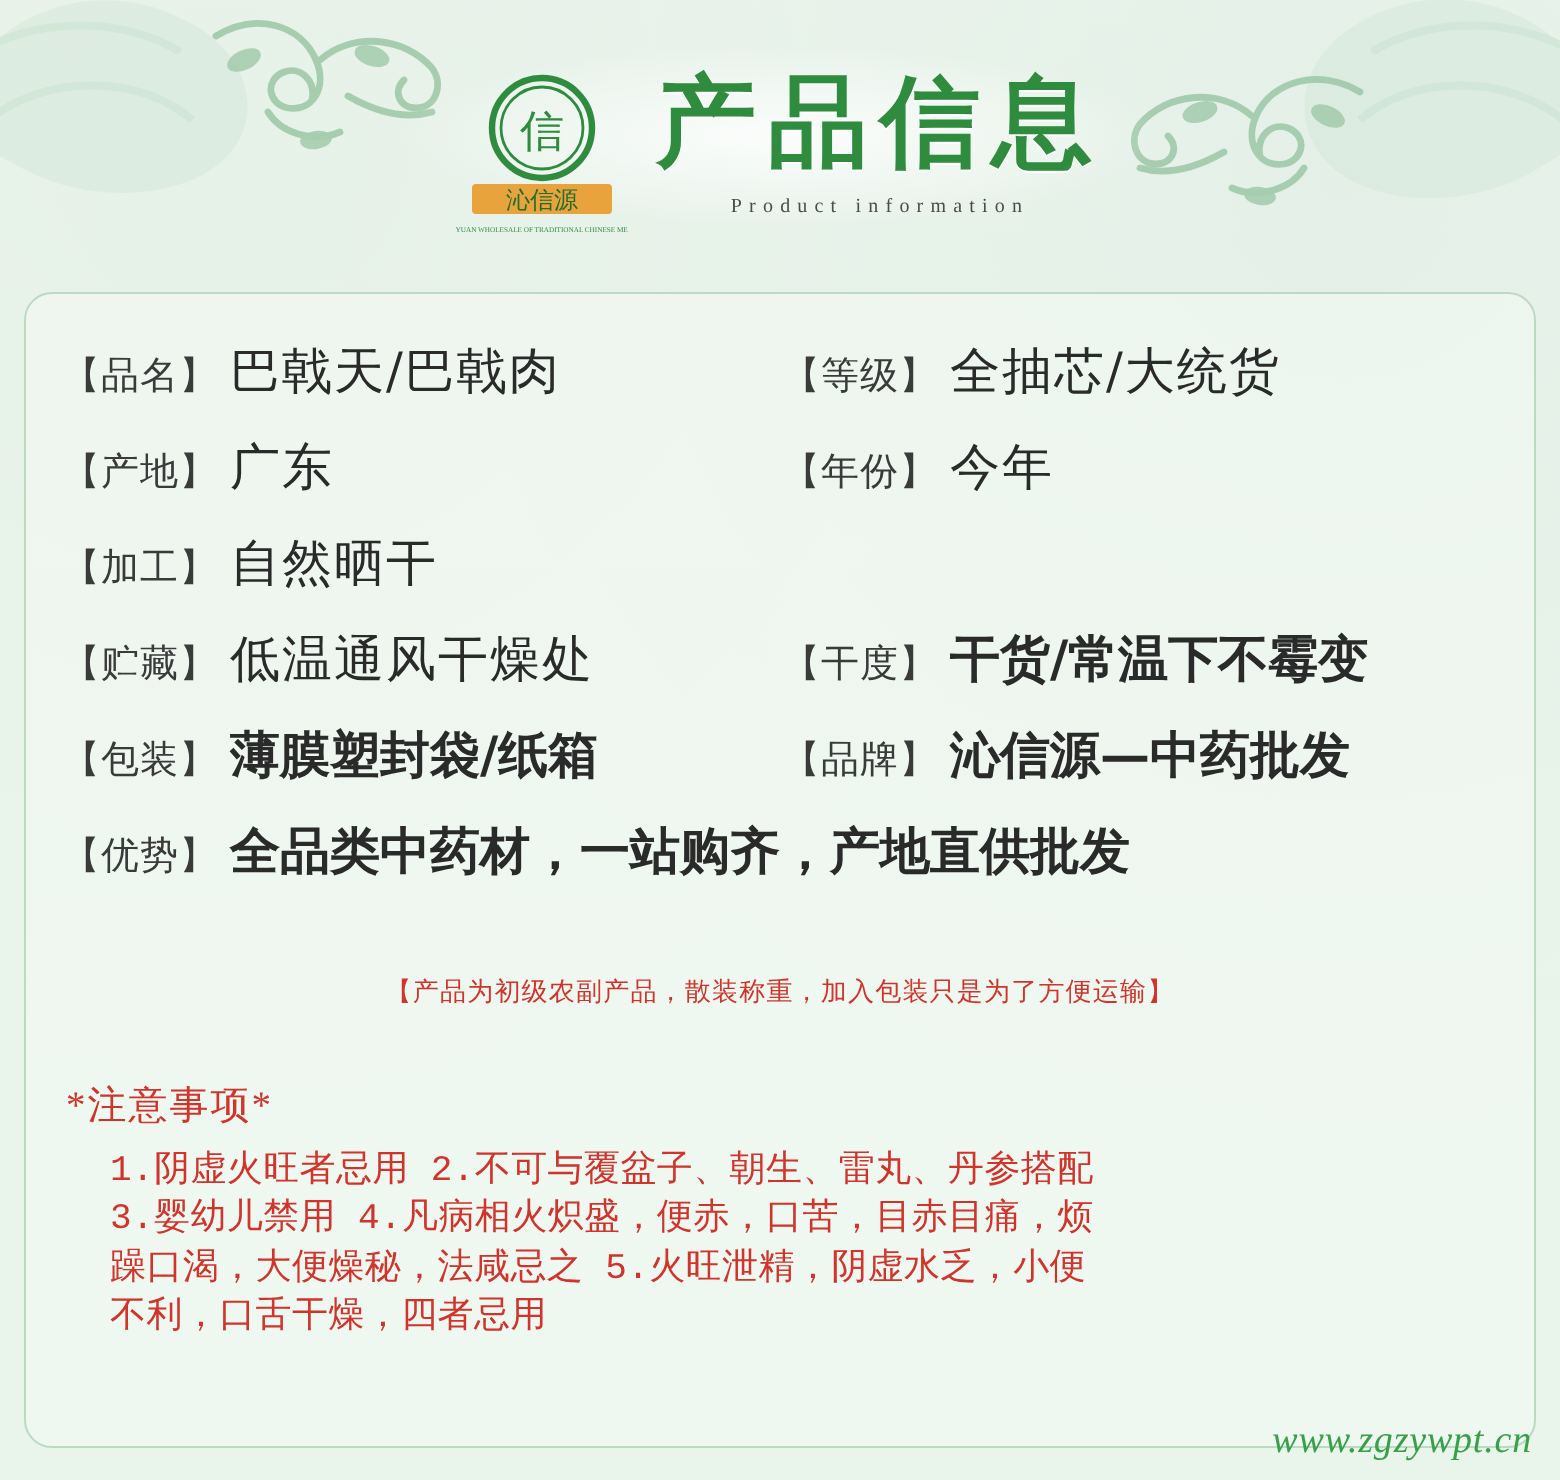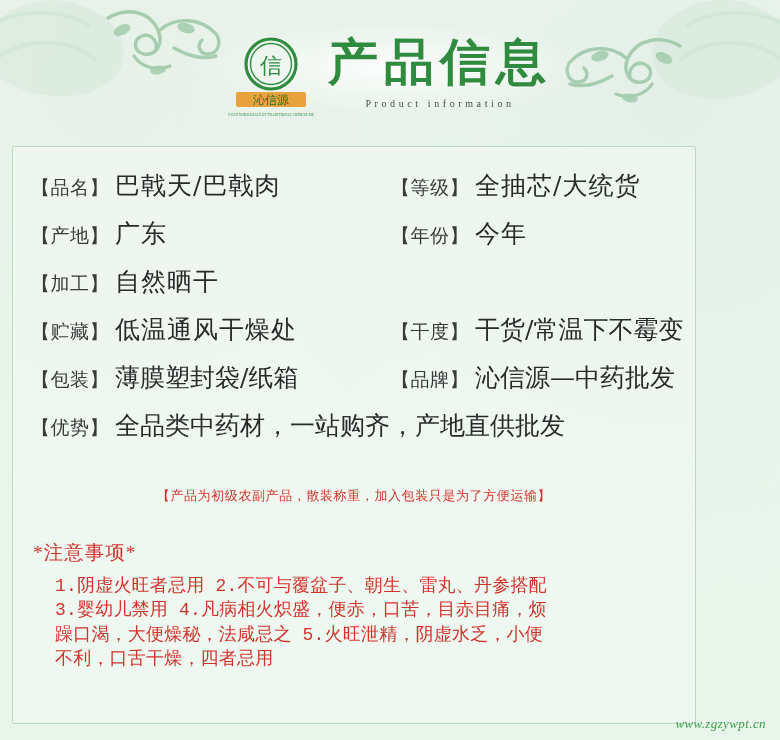--- a/index.html
+++ b/index.html
@@ -77,25 +77,25 @@
     width: 390px; height: 92px;
     background: radial-gradient(ellipse at 50% 50%, rgba(255,255,255,.85) 0%, rgba(255,255,255,0) 70%);
     pointer-events: none;
   }
 
   
   .panel {
     position: absolute;
     left: 12px;
     top: 146px;
-    width: 684px;
+    width: 756px;
     height: 578px;
     border: 1px solid #bcd9c2;
     background: rgba(255,255,255,0.30);
-    border-radius: 2px;
+    border-radius: 14px;
   }
 
   .spec-grid {
     position: absolute;
     left: 18px;
     top: 22px;
     width: 722px;
   }
   .spec-row {
     display: flex;
@@ -117,21 +117,21 @@
     letter-spacing: .5px;
   }
   .v {
     font-family: "DejaVu Serif", serif;
     font-size: 25px;
     color: #2a2a2a;
     margin-left: 6px;
     white-space: nowrap;
     letter-spacing: 1px;
   }
-  .v.tight { letter-spacing: 0px; }
+  .v.tight { letter-spacing: 0px; font-weight: bold; }
 
   
   .note-red {
     position: absolute;
     left: 0; right: 0;
     top: 340px;
     text-align: center;
     font-family: "DejaVu Serif", serif;
     font-size: 13px;
     color: #d1342b;
@@ -161,21 +161,21 @@
     letter-spacing: .2px;
   }
 
   
   .watermark {
     position: absolute;
     right: 14px;
     bottom: 8px;
     font-family: "Liberation Serif", serif;
     font-style: italic;
-    font-size: 13px;
+    font-size: 19px;
     color: #37a14a;
     letter-spacing: .4px;
   }
 </style>
 </head>
 <body>
 
 <div id="page">
 
   <svg class="cloud cloud-left" width="250" height="190" viewBox="0 0 250 190">

